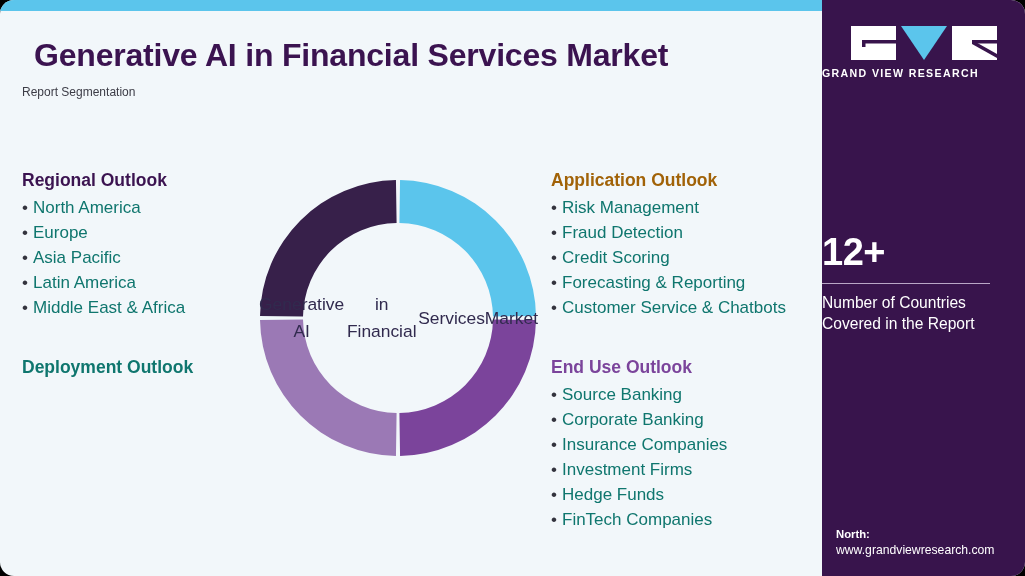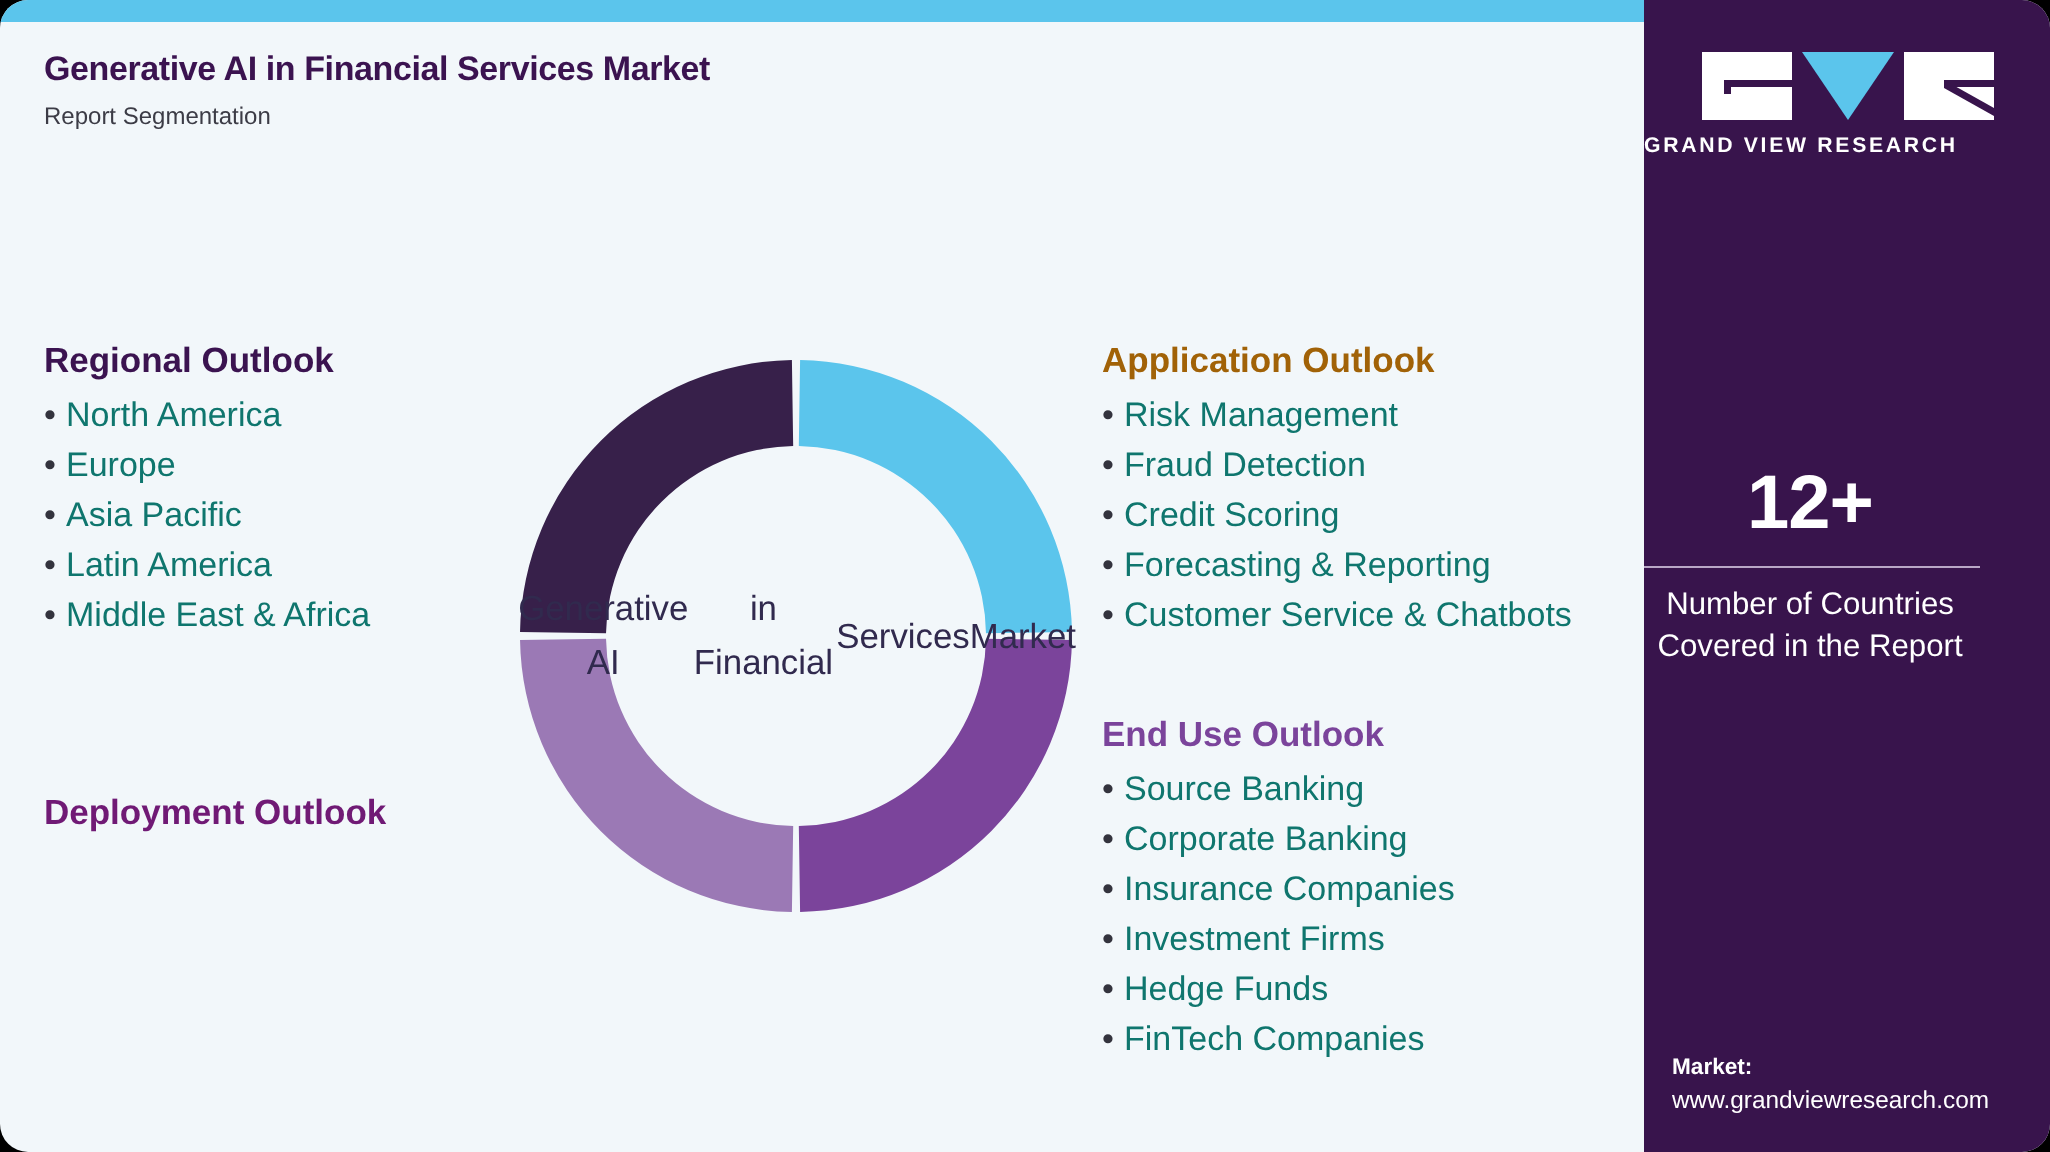--- a/index.html
+++ b/index.html
@@ -41,26 +41,26 @@
     width: 822px;
     height: 565px;
   }
 
   #title-block {
     position: absolute;
     left: 22px;
     top: 14px;
   }
   #report-title {
-    font-size: 17px;
+    font-size: 32px;
     font-weight: bold;
     color: #3b1350;
     letter-spacing: -0.2px;
     line-height: 1.15;
-    margin: 0;
+    margin: 12px;
     white-space: nowrap;
   }
   #report-subtitle {
     font-size: 12px;
     color: #3c3c46;
     margin: 7px 0 0 0;
     line-height: 1.1;
   }
 
   
@@ -90,21 +90,21 @@
     width: 11px;
     color: #33333d;
   }
 
   #block-regional   { left: 22px;  top: 159px; }
   #block-deployment { left: 22px;  top: 346px; }
   #block-application{ left: 551px; top: 159px; }
   #block-enduse     { left: 551px; top: 346px; }
 
   #block-regional .outlook-heading    { color: #3b1350; }
-  #block-deployment .outlook-heading  { color: #701a75; margin-top: 39px; }
+  #block-deployment .outlook-heading  { color: #0f766e; }
   #block-application .outlook-heading { color: #a16207; }
   #block-enduse .outlook-heading      { color: #7b449b; }
 
   
   #donut-wrap {
     position: absolute;
     left: 258px;
     top: 158px;
     width: 280px;
     height: 298px;
@@ -159,21 +159,21 @@
     font-weight: bold;
     letter-spacing: 1.35px;
     color: #ffffff;
   }
 
   #stat-block {
     position: absolute;
     left: 0;
     top: 233px;
     width: 166px;
-    text-align: center;
+    text-align: left;
   }
   #stat-value {
     font-size: 38px;
     font-weight: bold;
     color: #ffffff;
     line-height: 1.0;
     letter-spacing: -0.5px;
   }
   #stat-rule {
     width: 168px;
@@ -301,18 +301,18 @@
     <div id="stat-block">
       <div id="stat-value">12+</div>
       <div id="stat-rule"></div>
       <div id="stat-caption">
         <div>Number of Countries</div>
         <div>Covered in the Report</div>
       </div>
     </div>
 
     <div id="source-block">
-      <div id="source-label">Market:</div>
+      <div id="source-label">North:</div>
       <div id="source-url">www.grandviewresearch.com</div>
     </div>
 
   </div>
 </div>
 
 </body></html>

